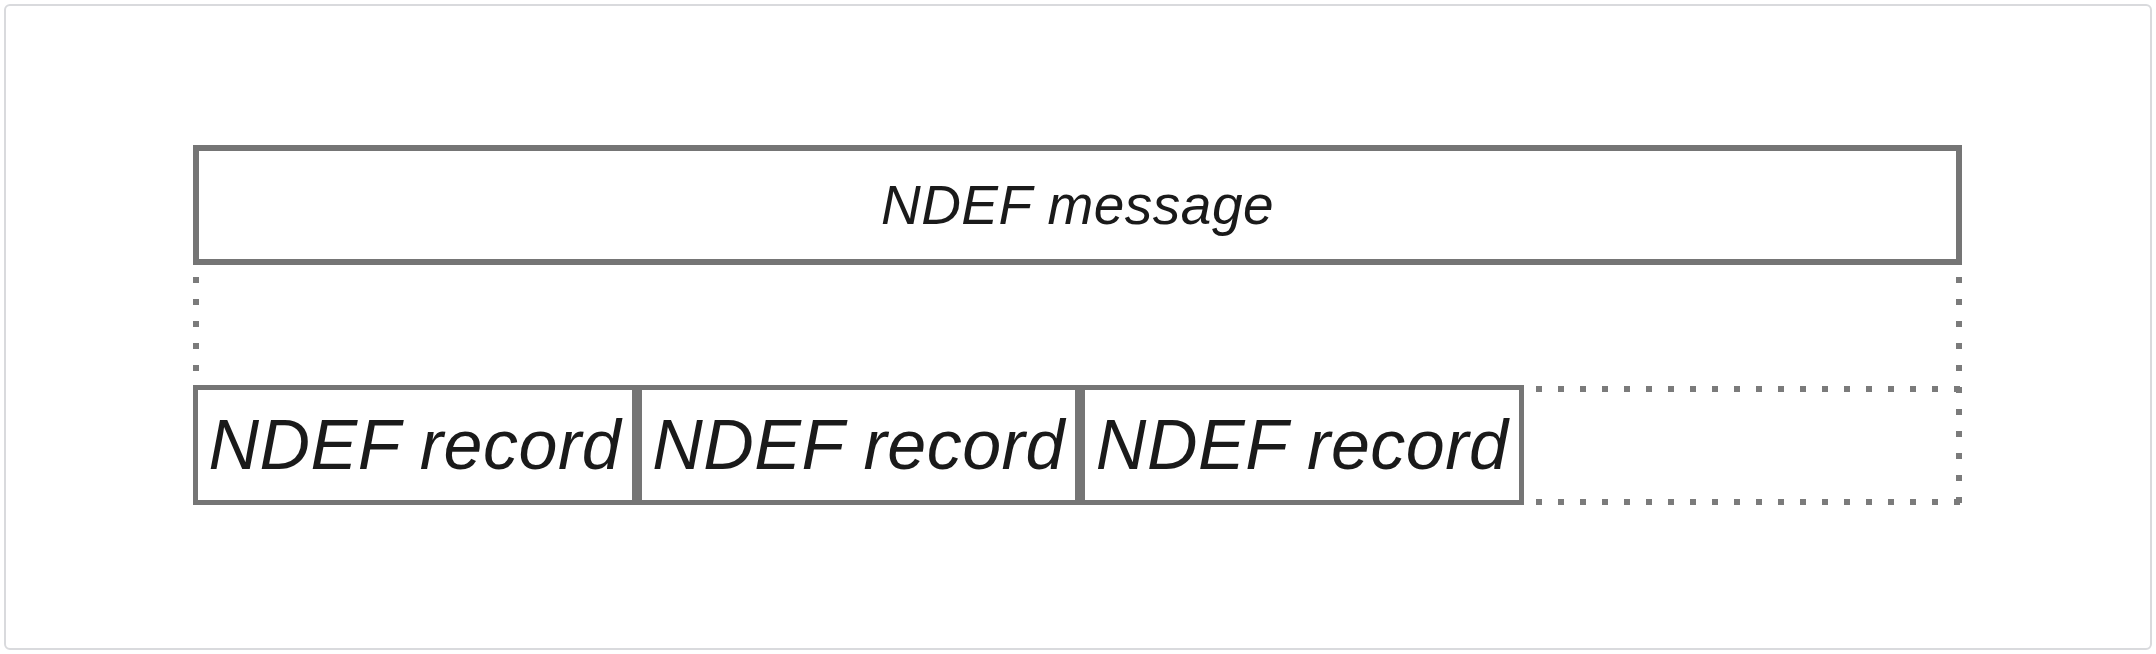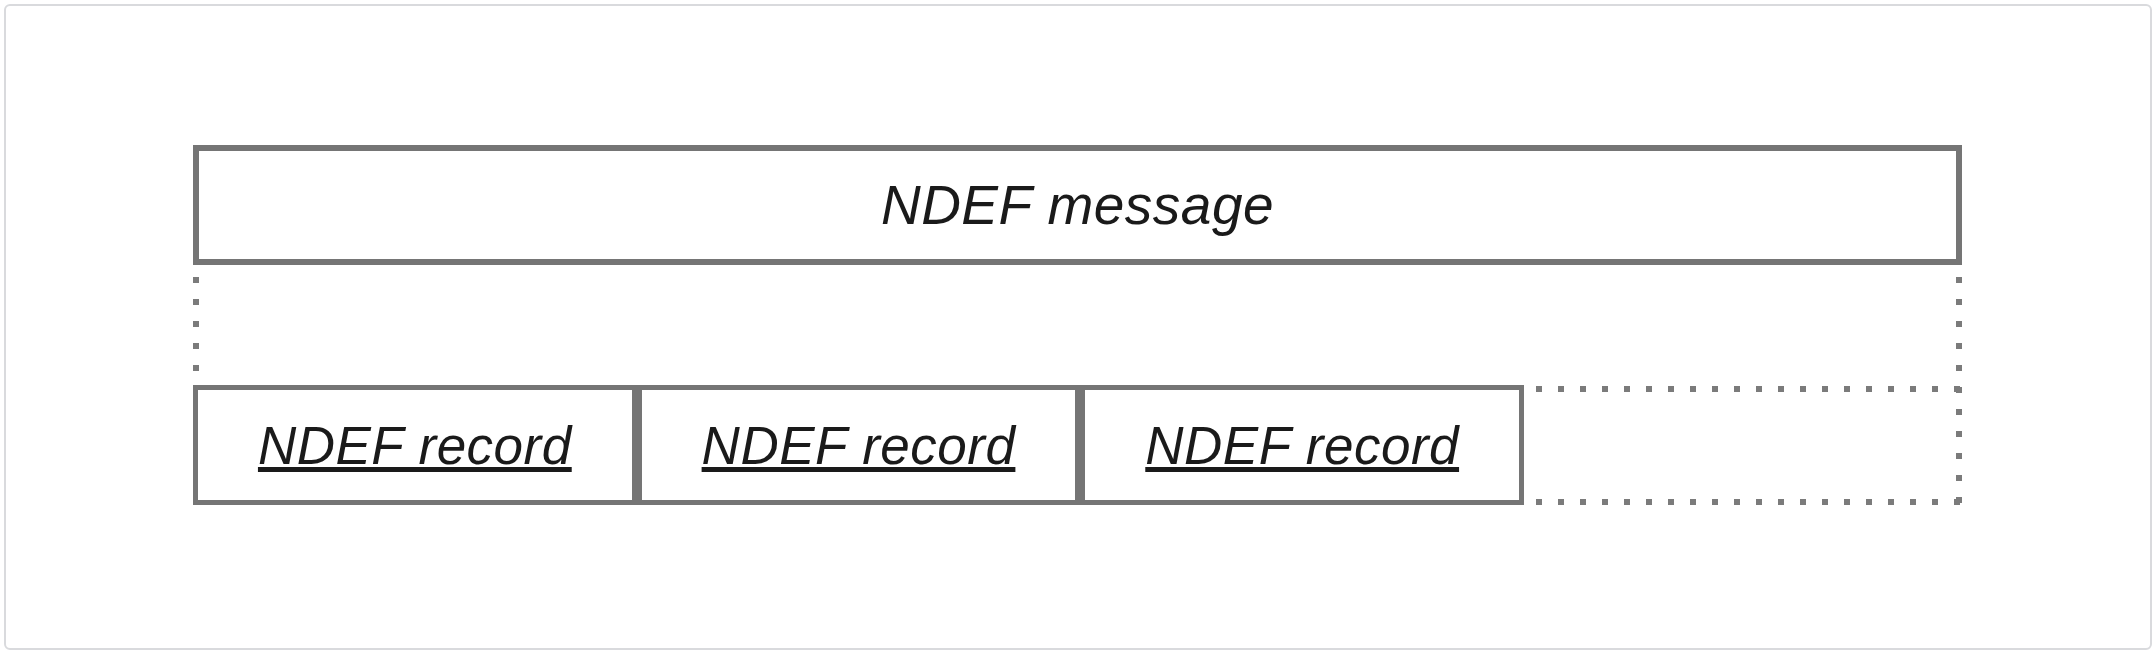--- a/index.html
+++ b/index.html
@@ -62,21 +62,21 @@
 
   .label {
     font-style: italic;
     font-weight: 400;
     color: var(--label-text, #1a1a1a);
     letter-spacing: 0.5px;
     white-space: nowrap;
     line-height: 1;
   }
   .msg-label { font-size: 55px; }
-  .rec-label { font-size: 53px; text-decoration: underline; }
+  .rec-label { font-size: 70px; }
 
   
   .dotted-v {
     position: absolute;
     width: 6px;
     background-image: repeating-linear-gradient(
       to bottom,
       var(--dotted-line, #7b7b7b) 0px,
       var(--dotted-line, #7b7b7b) 6px,
       transparent 6px,

